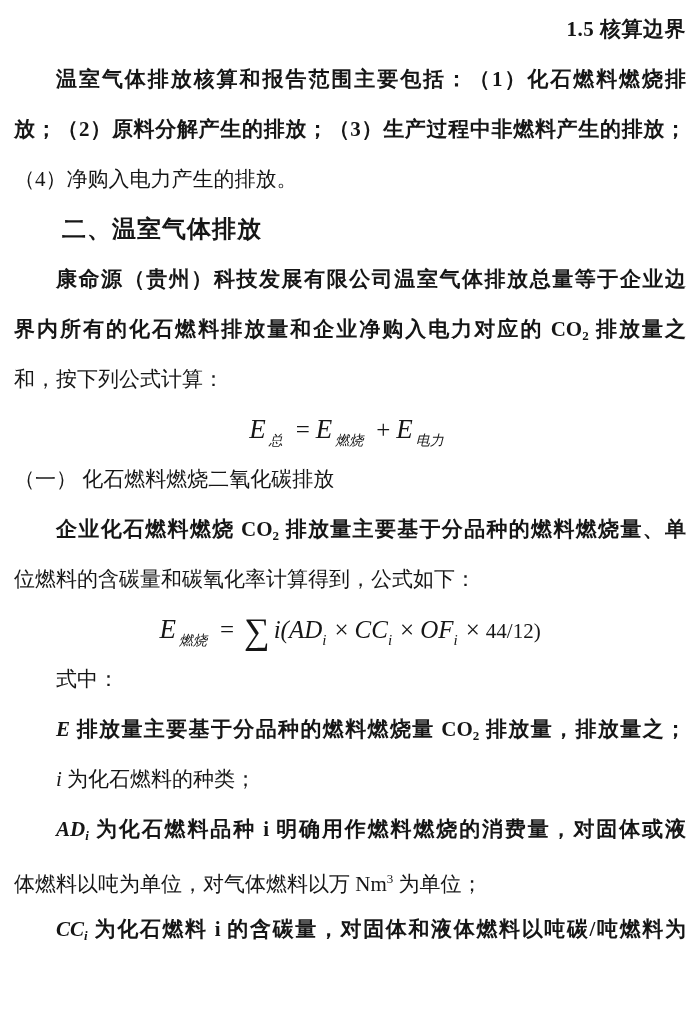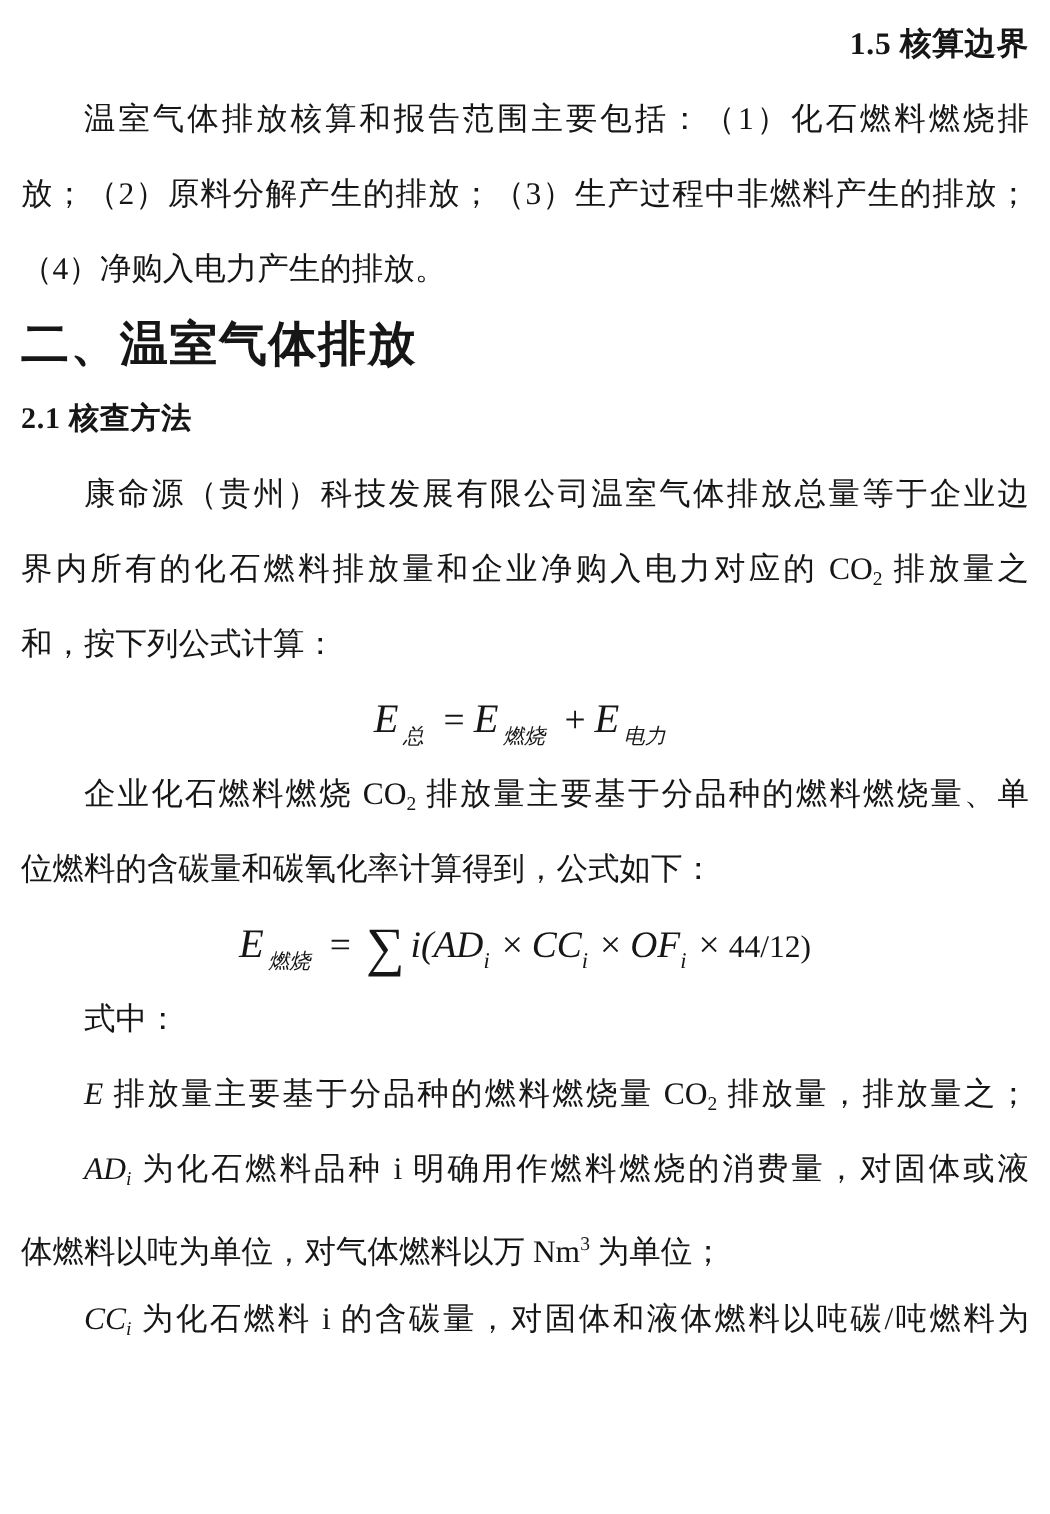--- a/index.html
+++ b/index.html
@@ -21,32 +21,34 @@
     height: 50px;
     line-height: 50px;
     font-size: 21px;
     white-space: nowrap;
   }
   
   .just {
     white-space: normal;
     text-align: justify;
     text-align-last: justify;
+    font-weight: bold;
   }
   .indent { padding-left: 42px; }
   .h15 {
     font-weight: bold;
     font-size: 21px;
     letter-spacing: 0.5px;
     text-align: right;
   }
   .h2 {
     font-weight: bold;
-    font-size: 32px;
+    font-size: 24px;
     letter-spacing: 1px;
+    margin-left: 48px;
   }
   .h21 {
     font-weight: bold;
     font-size: 20px;
     letter-spacing: 0.5px;
   }
   .sub {
     font-size: 13px;
     vertical-align: -4px;
   }
@@ -110,58 +112,61 @@
     <span>放；（2）原料分解产生的排放；（3）生产过程中非燃料产生的排放；</span>
   </div>
   <div class="line">
     <span>（4）净购入电力产生的排放。</span>
   </div>
 
   <div class="line h2">
     <span>二、温室气体排放</span>
   </div>
 
-  <div class="line h21">
-    <span>2.1 核查方法</span>
-  </div>
 
   <div class="line just indent">
     <span>康命源（贵州）科技发展有限公司温室气体排放总量等于企业边</span>
   </div>
   <div class="line just">
     <span>界内所有的化石燃料排放量和企业净购入电力对应的 CO</span><span class="sub">2</span><span> 排放量之</span>
   </div>
   <div class="line">
     <span>和，按下列公式计算：</span>
   </div>
 
   <div class="line formula">
     <span class="fvar">E</span><span class="fsub">总</span><span class="fop">=</span><span class="fvar">E</span><span class="fsub">燃烧</span><span class="fop">+</span><span class="fvar">E</span><span class="fsub">电力</span>
   </div>
 
+  <div class="line">
+    <span>（一） 化石燃料燃烧二氧化碳排放</span>
+  </div>
 
   <div class="line just indent">
     <span>企业化石燃料燃烧 CO</span><span class="sub">2</span><span> 排放量主要基于分品种的燃料燃烧量、单</span>
   </div>
   <div class="line">
     <span>位燃料的含碳量和碳氧化率计算得到，公式如下：</span>
   </div>
 
   <div class="line formula">
     <span class="fvar">E</span><span class="fsub">燃烧</span><span class="fop">=</span><span class="fsigma">∑</span><span class="fplain-it">i(</span><span class="fplain-it">AD</span><span class="fsub-latin">i</span><span class="fop">×</span><span class="fplain-it">CC</span><span class="fsub-latin">i</span><span class="fop">×</span><span class="fplain-it">OF</span><span class="fsub-latin">i</span><span class="fop">×</span><span class="fplain">44/12)</span>
   </div>
 
   <div class="line indent">
     <span>式中：</span>
   </div>
 
   <div class="line just indent">
     <span class="var">E</span><span> 排放量主要基于分品种的燃料燃烧量 CO</span><span class="sub">2</span><span> 排放量，排放量之；</span>
   </div>
 
+  <div class="line indent">
+    <span class="var">i</span><span> 为化石燃料的种类；</span>
+  </div>
 
   <div class="line just indent">
     <span class="var">AD</span><span class="sub var">i</span><span> 为化石燃料品种 i 明确用作燃料燃烧的消费量，对固体或液</span>
   </div>
   <div class="line">
     <span>体燃料以吨为单位，对气体燃料以万 Nm</span><span class="sup">3</span><span> 为单位；</span>
   </div>
 
   <div class="line just indent">
     <span class="var">CC</span><span class="sub var">i</span><span> 为化石燃料 i 的含碳量，对固体和液体燃料以吨碳/吨燃料为</span>

